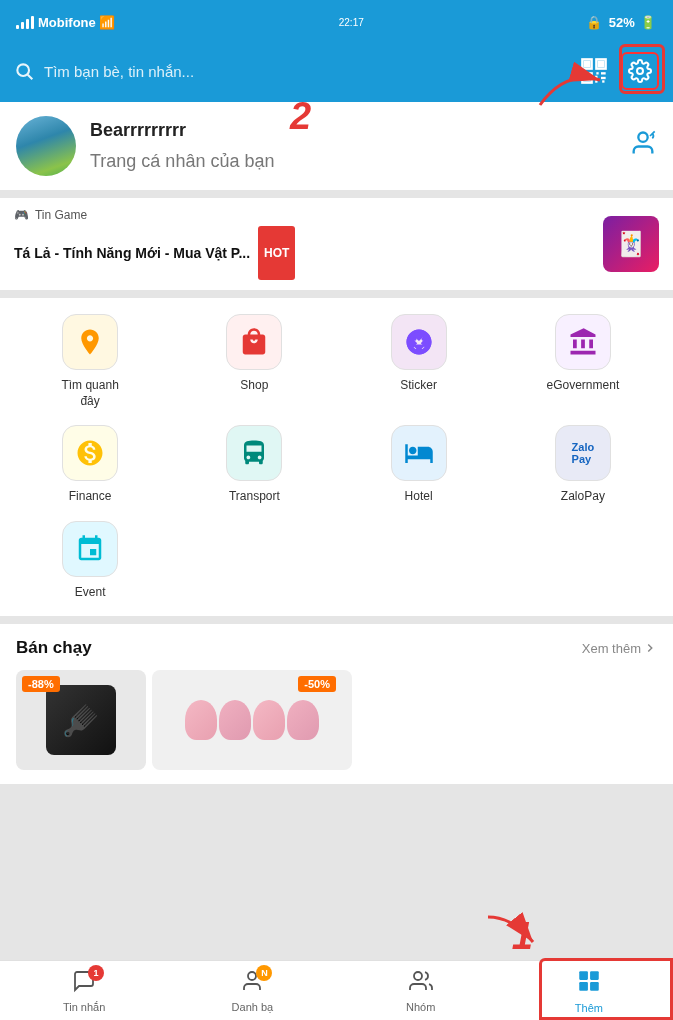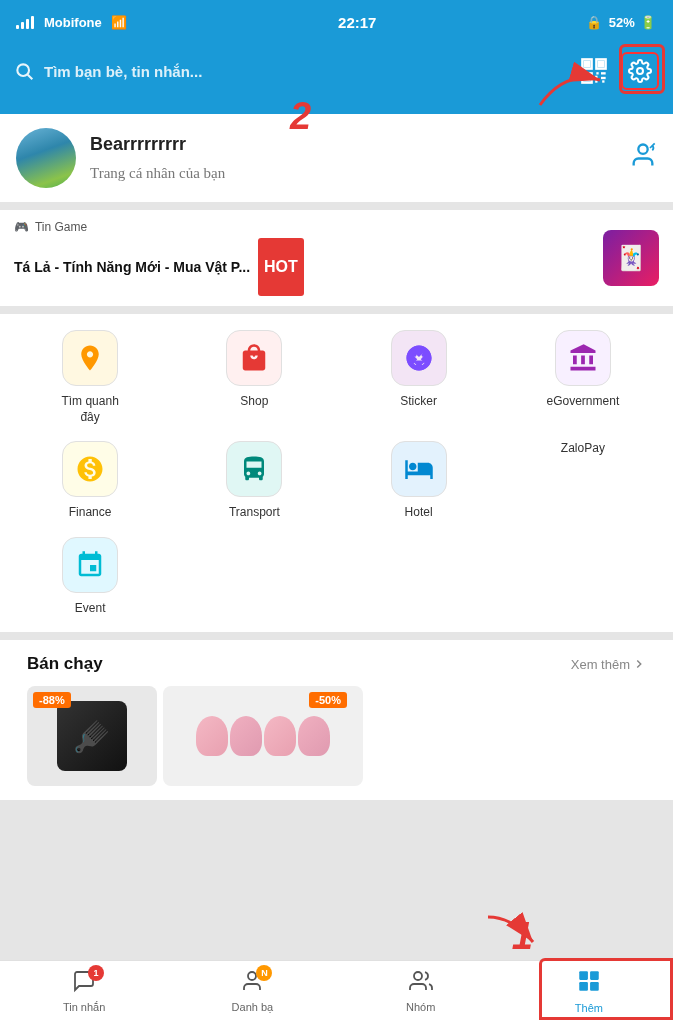--- a/index.html
+++ b/index.html
@@ -18,37 +18,36 @@
       height: 44px;
       background: #1a9ad7;
       display: flex;
       align-items: center;
       justify-content: space-between;
       padding: 0 16px;
       color: white;
       font-size: 13px;
       font-weight: 600;
     }
-    .status-left { display: flex; align-items: center; gap: 10px; justify-content: space-between; }
-    .status-center { font-size: 15px; font-weight: 700; }
+    .status-left { display: flex; align-items: center; gap: 4px; justify-content: space-between; }
+    .status-center { font-size: 10px; font-weight: 400; }
     .status-right { display: flex; align-items: center; gap: 6px; font-size: 13px; }
 
     
     .signal-bars { display: flex; align-items: flex-end; gap: 2px; }
     .signal-bars span { background: white; width: 3px; border-radius: 1px; }
 
     
     .header {
       width: 100%;
       background: #1a9ad7;
-      padding: 8px 14px 24px 14px;
+      padding: 8px 14px 12px 14px;
       display: flex;
       align-items: center;
       gap: 12px;
-      font-weight: bold;
     }
     .search-bar {
       flex: 1;
       display: flex;
       align-items: center;
       gap: 10px;
       color: rgba(255,255,255,0.85);
       font-size: 16px;
     }
     .header-icons { display: flex; align-items: center; gap: 8px; }
@@ -86,42 +85,42 @@
       overflow: hidden;
       background: linear-gradient(135deg, #87ceeb, #4a9fd4);
       flex-shrink: 0;
     }
     .avatar-img {
       width: 100%; height: 100%;
       background: linear-gradient(160deg, #6ab4d8 0%, #2e86ab 40%, #8bc34a 80%, #4caf50 100%);
     }
     .profile-info { flex: 1; }
     .profile-name { font-size: 18px; font-weight: 700; color: #222; }
-    .profile-sub { font-size: 15px; color: #777; margin-top: 10px; font-family: Liberation Serif, serif; }
+    .profile-sub { font-size: 18px; color: #777; margin-top: 10px; }
     .profile-edit-icon {
       color: #1a9ad7;
       font-size: 24px;
     }
 
     
     .news-banner {
       background: white;
       margin-bottom: 8px;
       padding: 10px 14px;
       display: flex;
       align-items: center;
       gap: 10px;
     }
     .news-left { flex: 1; }
     .news-category { display: flex; align-items: center; gap: 6px; font-size: 12px; color: #555; margin-bottom: 4px; }
     .news-title { font-size: 14px; font-weight: 600; color: #111; display: flex; align-items: center; gap: 8px; }
     .hot-badge {
       background: #e53935;
       color: white;
-      font-size: 16px;
+      font-size: 12px;
       font-weight: 700;
       padding: 20px 6px;
       border-radius: 3px;
       text-align: right;
     }
     .news-thumb {
       width: 56px; height: 56px;
       border-radius: 8px;
       background: linear-gradient(135deg, #7b1fa2, #e91e63);
       display: flex; align-items: center; justify-content: center;
@@ -156,21 +155,21 @@
     .service-label {
       font-size: 12px;
       color: #333;
       text-align: center;
       line-height: 1.3;
     }
 
     
     .banchay-section {
       background: white;
-      padding: 14px 27px;
+      padding: 14px 16px;
     }
     .banchay-header {
       display: flex;
       justify-content: space-between;
       align-items: center;
       margin-bottom: 12px;
     }
     .banchay-title { font-size: 17px; font-weight: 700; color: #111; }
     .xem-them { font-size: 13px; color: #888; display: flex; align-items: center; gap: 2px; }
     .products-row {
@@ -467,20 +466,25 @@
       <div class="service-item">
         <div class="service-icon" style="background:#e3f2fd;">
           <svg width="30" height="30" viewBox="0 0 24 24" fill="#0288d1">
             <path d="M7 13c1.66 0 3-1.34 3-3S8.66 7 7 7s-3 1.34-3 3 1.34 3 3 3zm12-6h-8v7H3V5H1v15h2v-3h18v3h2v-9c0-2.21-1.79-4-4-4z"></path>
           </svg>
         </div>
         <span class="service-label">Hotel</span>
       </div>
 
       <div class="service-item">
+        <div class="service-icon" style="background:#e8eaf6;">
+          <div style="display:flex;align-items:center;justify-content:center;width:100%;height:100%;font-size:13px;font-weight:900;color:#1565c0;">
+            <span style="color:#1565c0;font-size:11px;font-weight:900;">Zalo<br><span style="color:#1565c0;">Pay</span></span>
+          </div>
+        </div>
         <span class="service-label">ZaloPay</span>
       </div>
 
       <div class="service-item">
         <div class="service-icon" style="background:#e0f8ff;">
           <svg width="30" height="30" viewBox="0 0 24 24" fill="#00bcd4">
             <path d="M17 12h-5v5h5v-5zM16 1v2H8V1H6v2H5c-1.11 0-1.99.9-1.99 2L3 19c0 1.1.89 2 2 2h14c1.1 0 2-.9 2-2V5c0-1.1-.9-2-2-2h-1V1h-2zm3 18H5V8h14v11z"></path>
           </svg>
         </div>
         <span class="service-label">Event</span>

